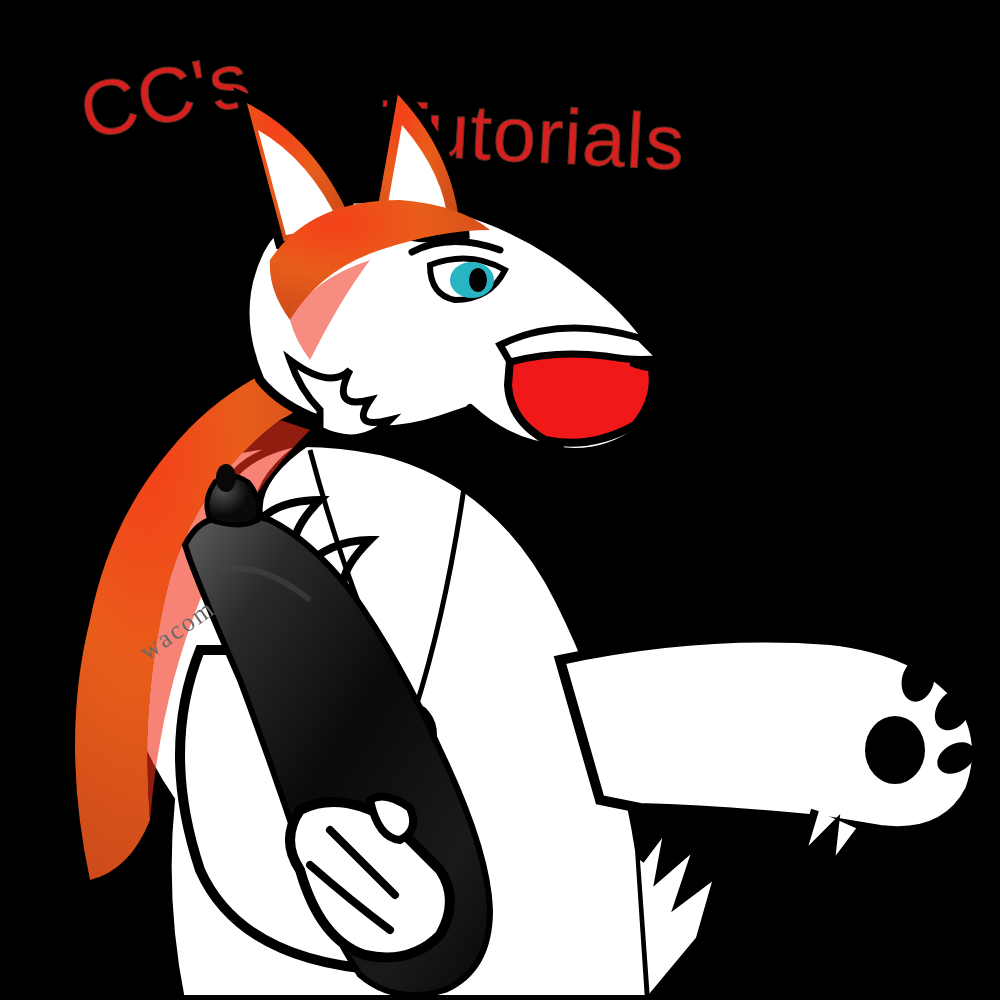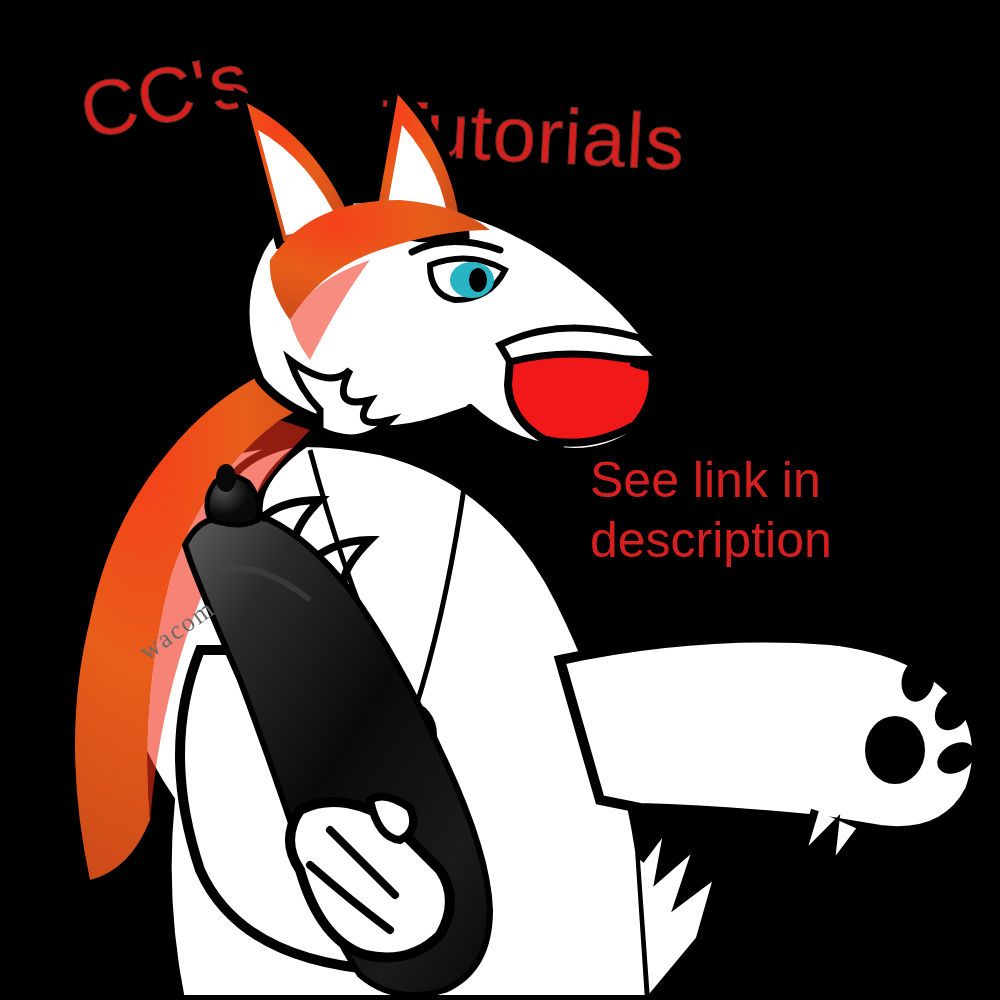--- a/index.html
+++ b/index.html
@@ -56,22 +56,21 @@
       letter-spacing: 2px;
     }
   </style>
 </head>
 <body>
 
 <div class="title-text title-word-1">CC's</div>
 <div class="title-text title-word-2">Tutorials</div>
 
 <div class="sub-text">
-  <span>See link in</span><br>
-  <span>description</span>
+  <br>
 </div>
 
 <svg class="illustration" width="1000" height="1000" viewBox="0 0 1000 1000">
   <defs>
     <radialGradient id="orangeGrad" cx="0.3" cy="0.2" r="0.9">
       <stop offset="0%" stop-color="#f5401a"></stop>
       <stop offset="45%" stop-color="#e85d1a"></stop>
       <stop offset="100%" stop-color="#c8481a"></stop>
     </radialGradient>
     <linearGradient id="penGrad" x1="0" y1="0" x2="1" y2="1">

